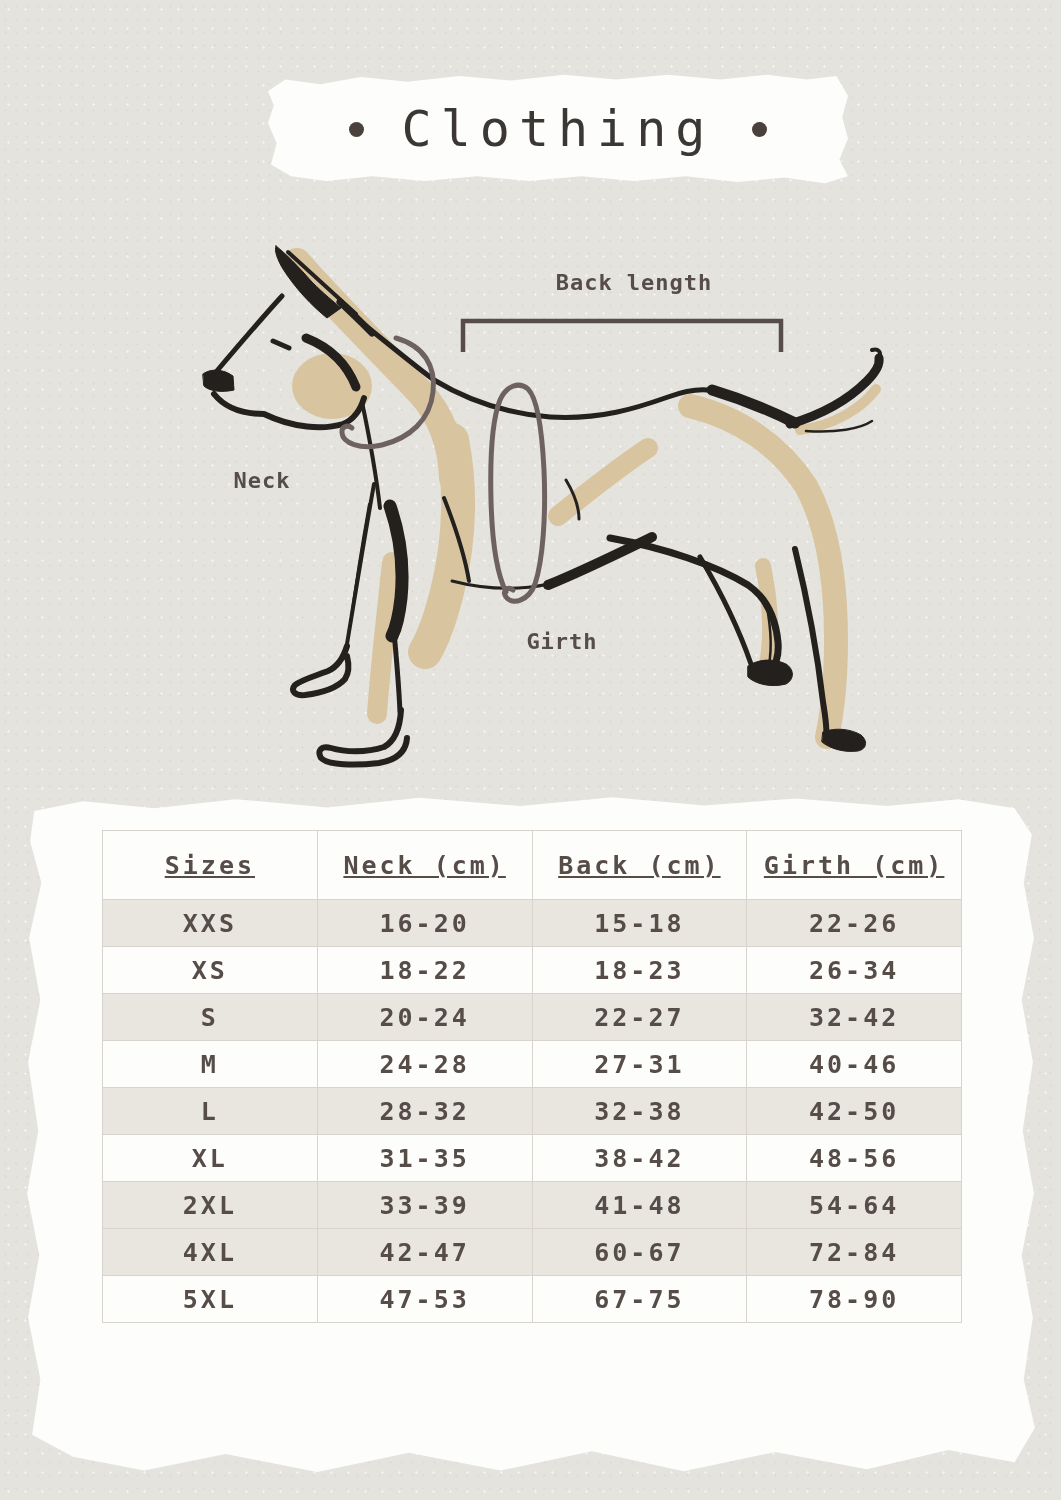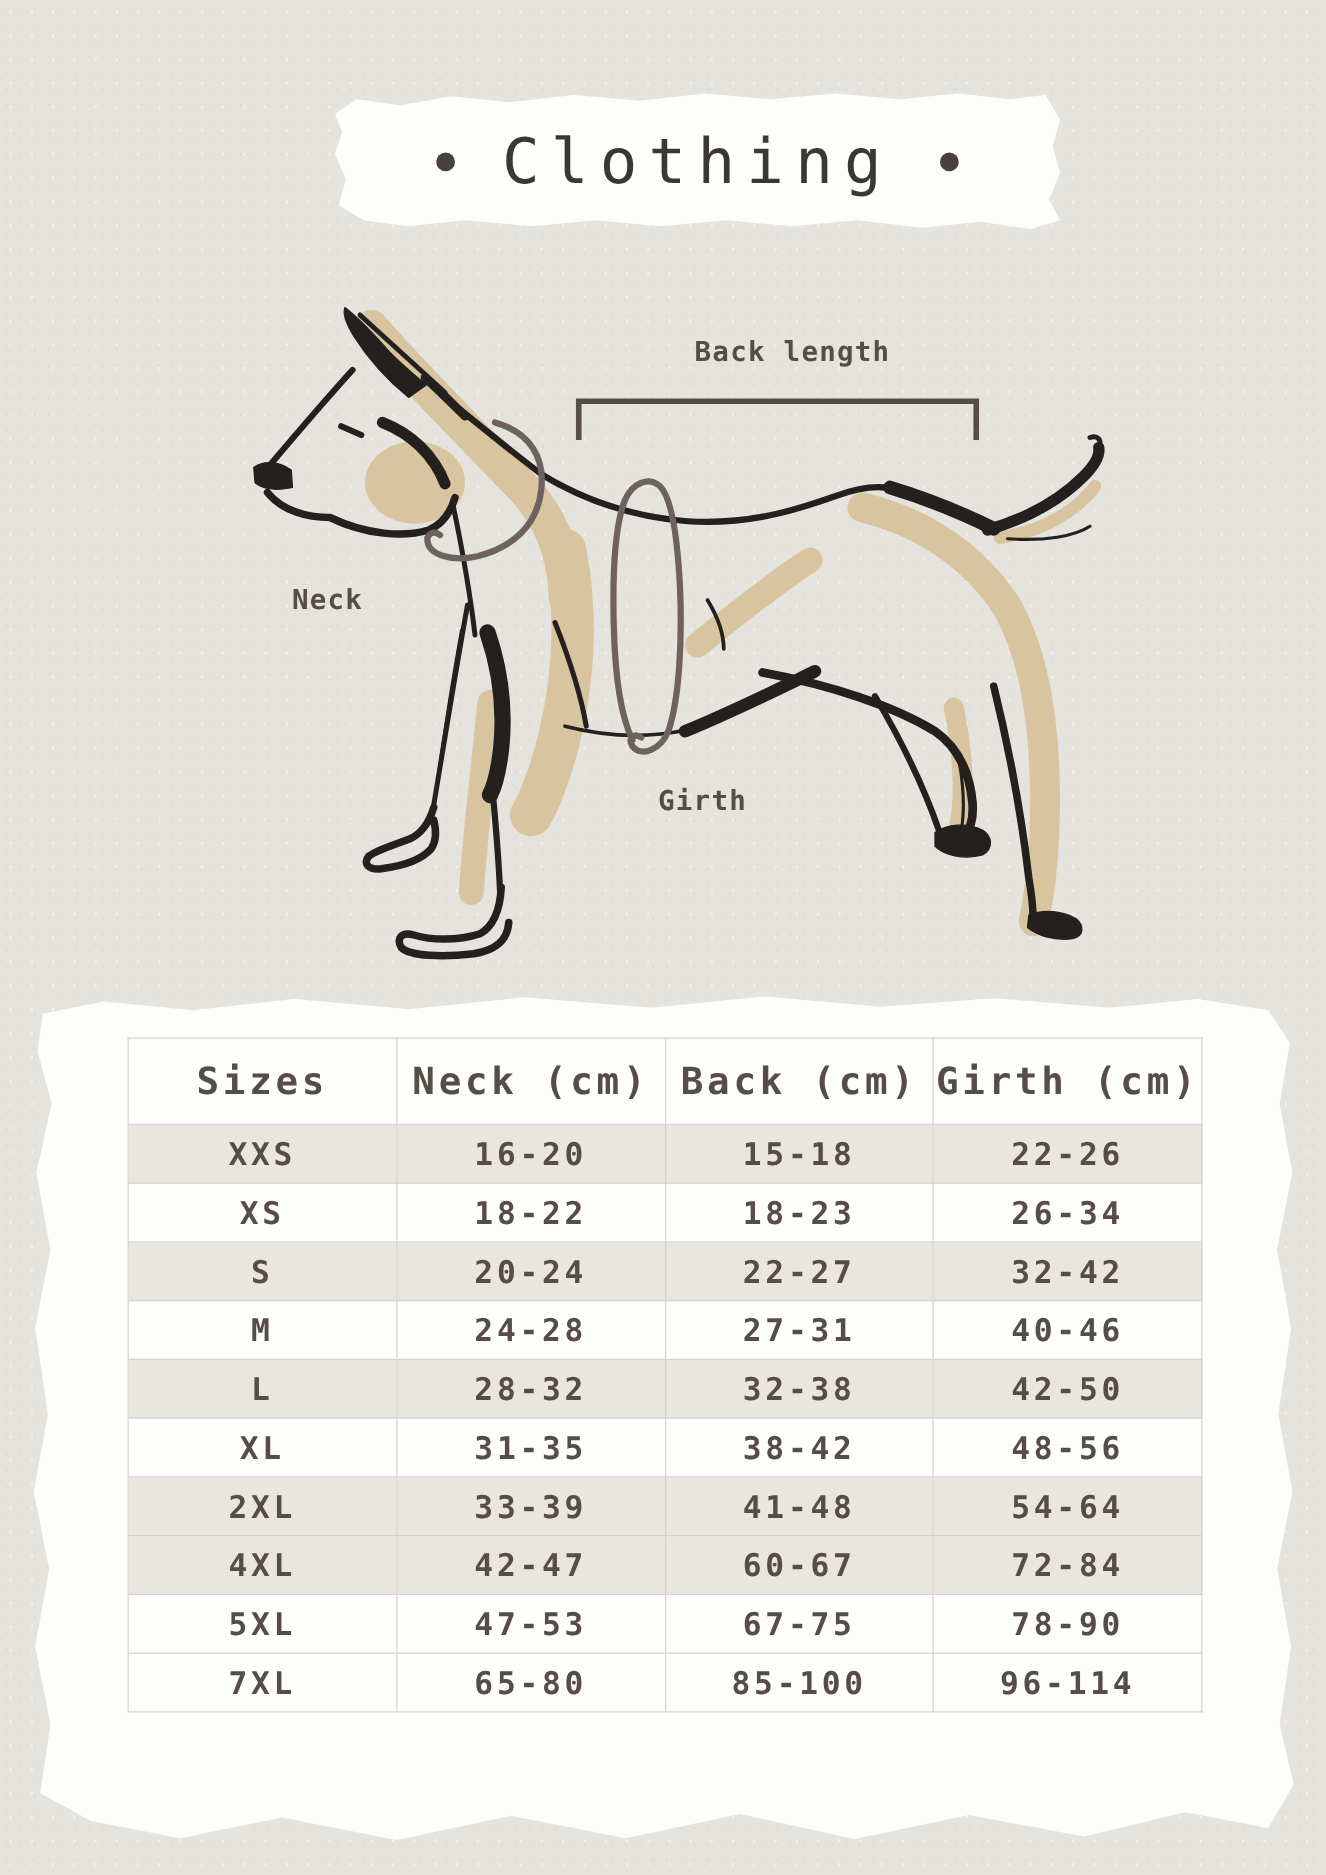--- a/index.html
+++ b/index.html
@@ -41,21 +41,21 @@
   }
   table.sizes{
     position:absolute; left:80px; top:37px; width:860px;
     border-collapse:collapse; table-layout:fixed;
   }
   table.sizes th, table.sizes td{
     border:1px solid var(--line,#d8d4cd);
     text-align:center; vertical-align:middle;
     color:var(--ink,#564c48); font-weight:bold; letter-spacing:3px;
   }
-  table.sizes th{height:66px; font-size:30px; background:var(--paper,#fdfdfc);}
+  table.sizes th{height:66px; font-size:25px; background:var(--paper,#fdfdfc);text-decoration:underline;}
   table.sizes td{height:44px; font-size:25px; background:var(--paper,#fdfdfc);}
   table.sizes tr.alt td{background:var(--rowalt,#e9e6e0);margin-left:10px;}
 </style>
 </head>
 <body>
 
 <div class="page" style="--bg: #e5e3de; --paper: #fdfdfc; --rowalt: #e9e6e0; --line: #d8d4cd; --ink: #564c48;">
 
   <div class="banner">
     <span class="dot"></span>
@@ -180,23 +180,17 @@
             <td>42-47</td>
             <td>60-67</td>
             <td>72-84</td>
           </tr>
           <tr>
             <td>5XL</td>
             <td>47-53</td>
             <td>67-75</td>
             <td>78-90</td>
           </tr>
-          <tr>
-            <td>7XL</td>
-            <td>65-80</td>
-            <td>85-100</td>
-            <td>96-114</td>
-          </tr>
         </tbody>
     </table>
   </div>
 
 </div>
 
 </body></html>

